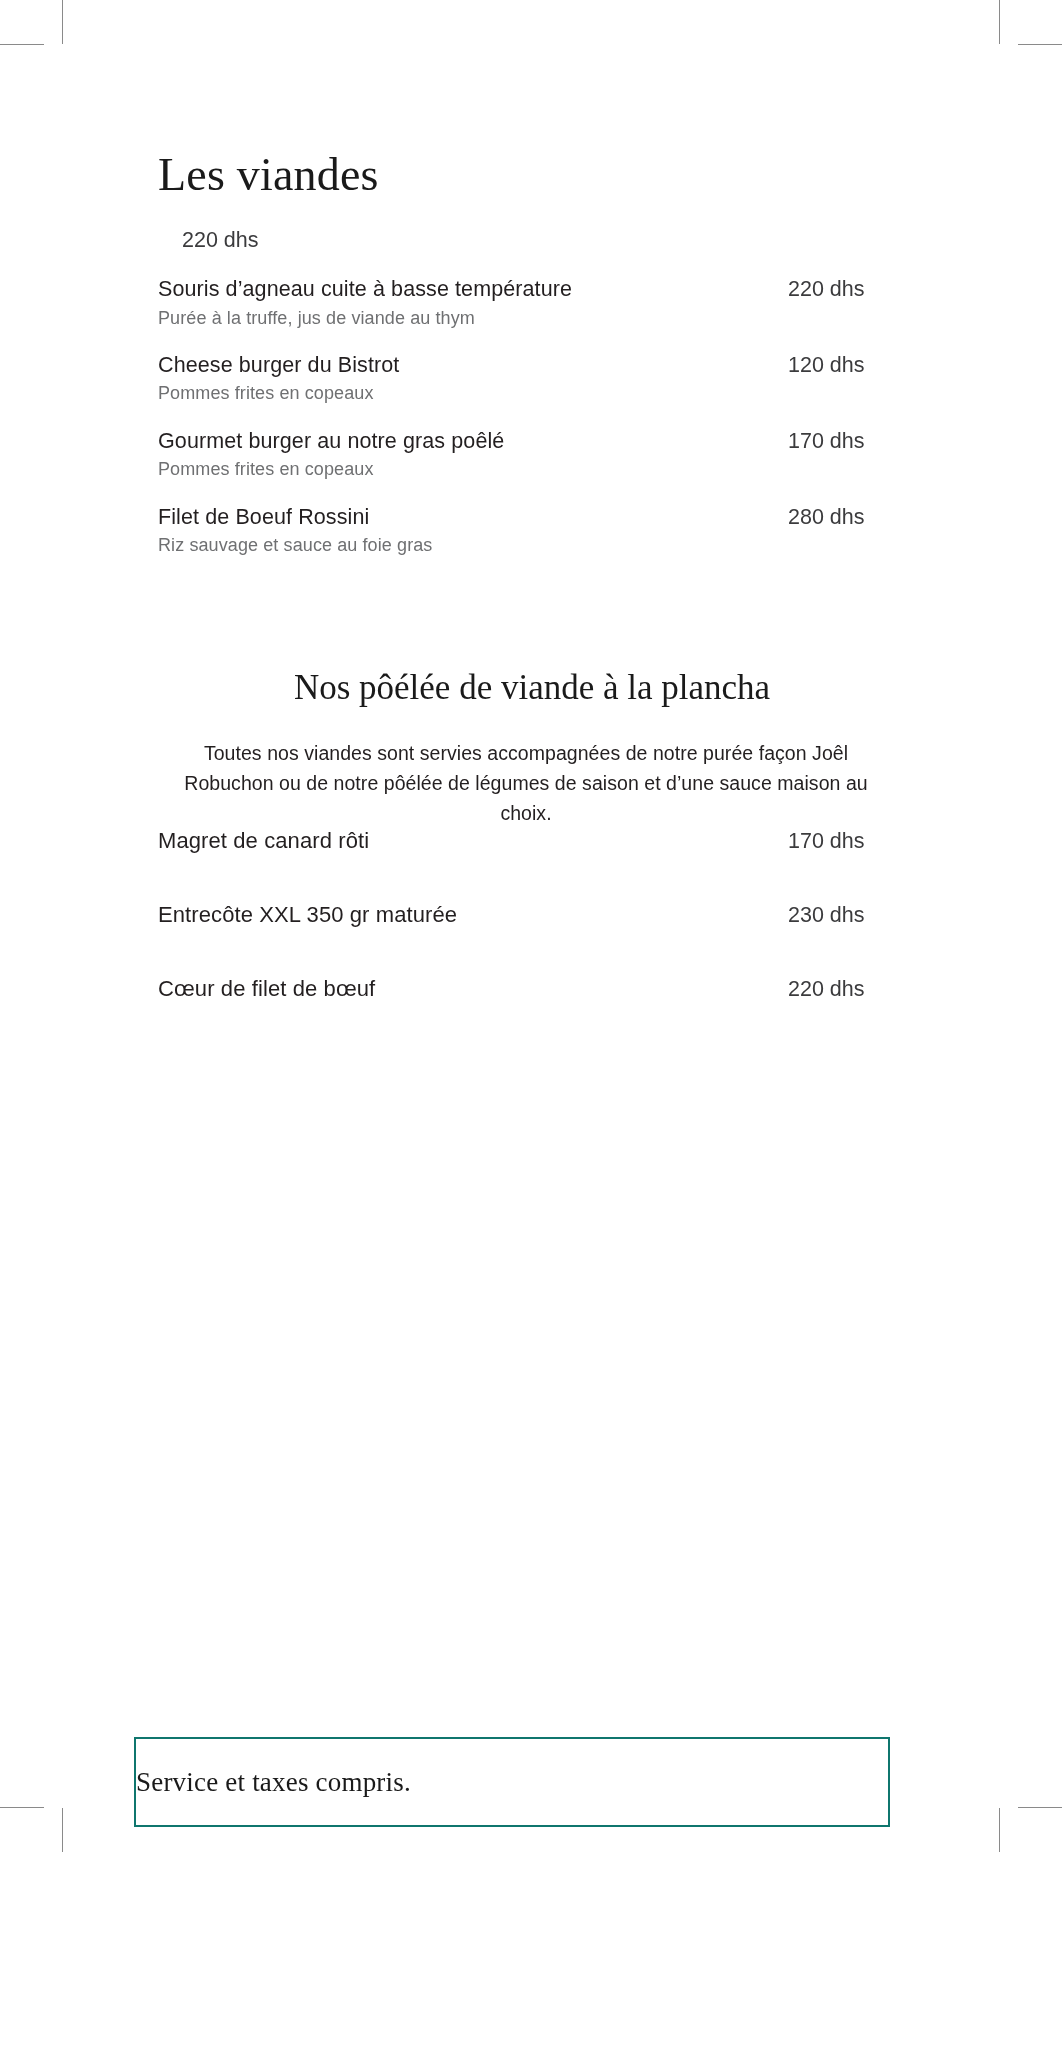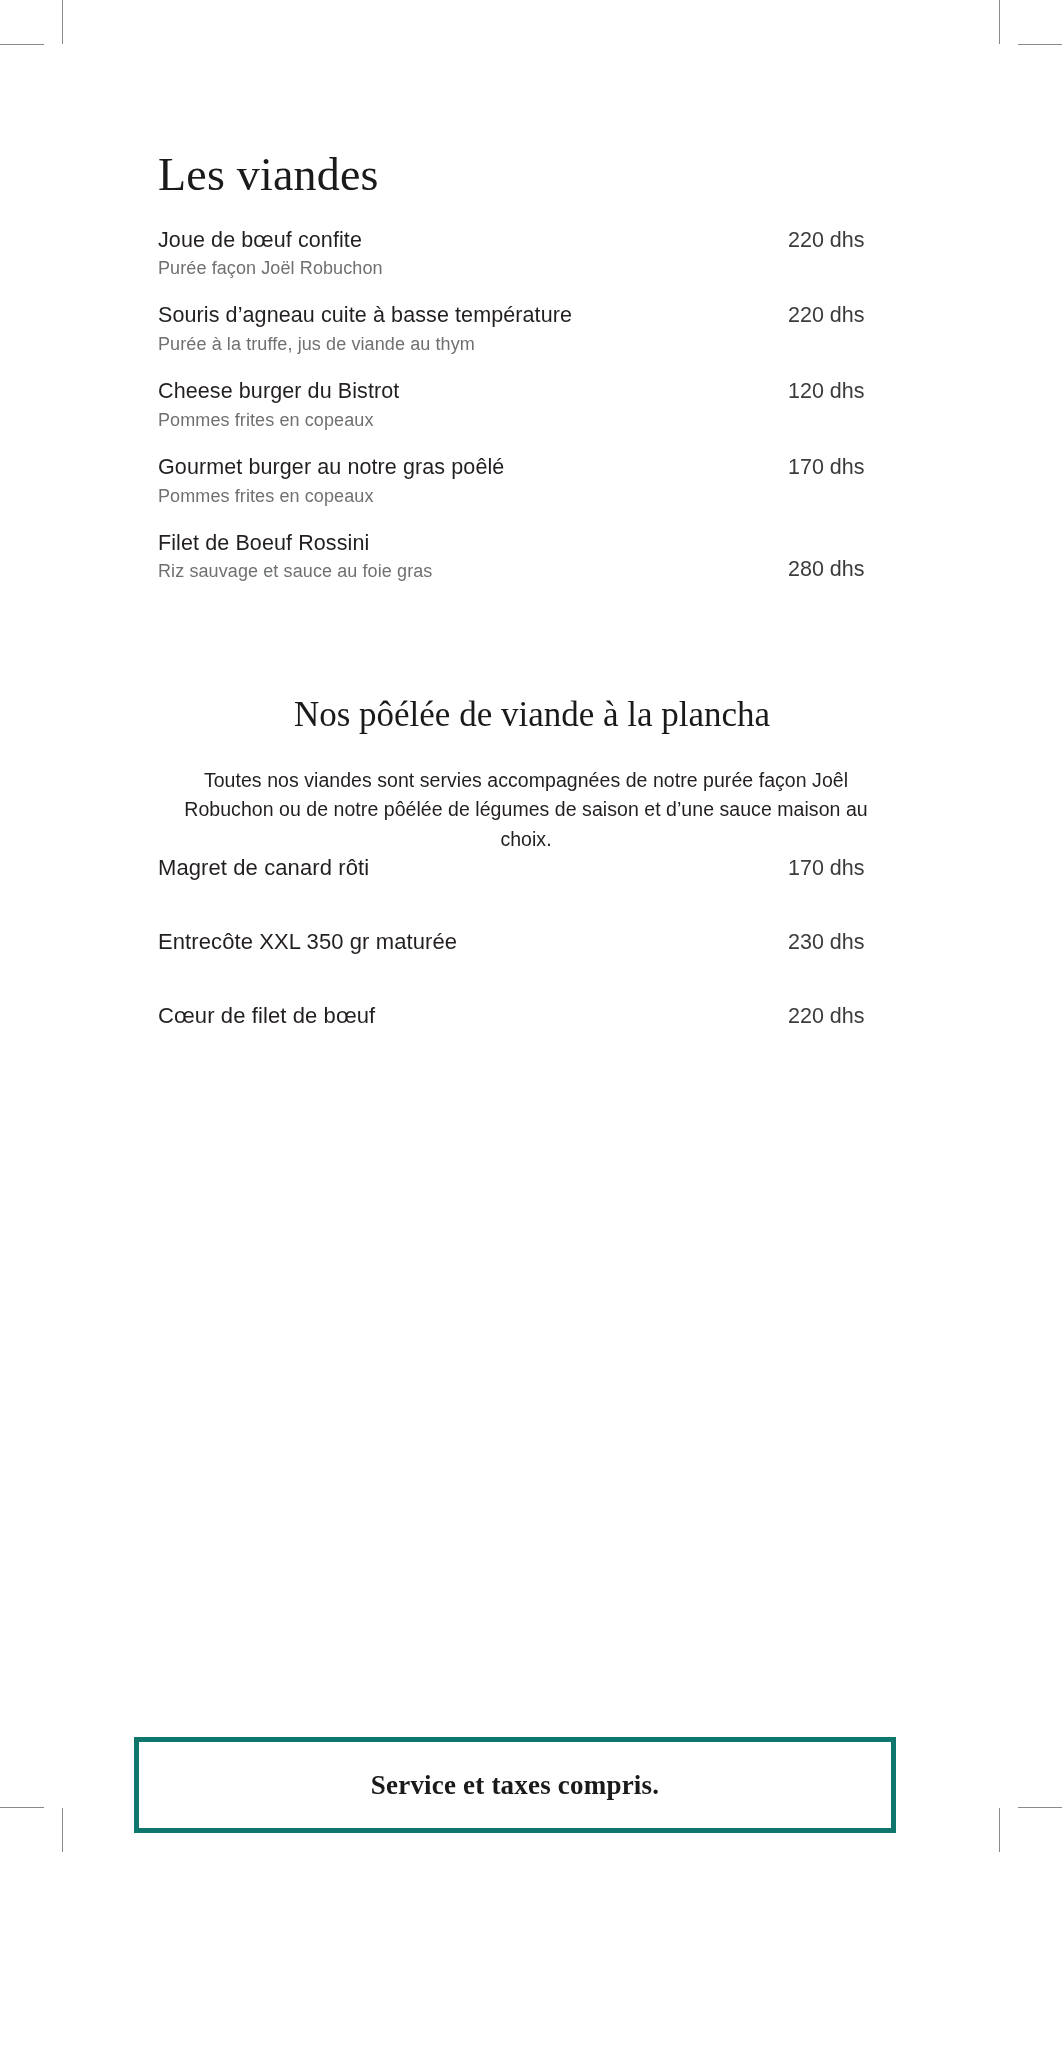--- a/index.html
+++ b/index.html
@@ -73,21 +73,21 @@
   .items {
     margin: 0;
     padding: 0;
   }
   .item {
     display: flex;
     align-items: flex-start;
     justify-content: space-between;
     margin-bottom: 22px;
   }
-  .item:last-child { margin-bottom: 0; align-items: flex-end; }
+  .item:last-child { margin-bottom: 0; }
 
   .item-left {
     flex: 0 1 auto;
     max-width: 620px;
   }
   .item-name {
     font-size: 21.5px;
     font-weight: 400;
     color: #231f20;
     line-height: 1.28;
@@ -147,25 +147,24 @@
     padding-left: 24px;
   }
 
   
   .footer-box {
     position: absolute;
     left: 134px;
     top: 1737px;
     width: 752px;
     height: 86px;
-    border: 5px solid #0f766e;
+    border: 2px solid #0f766e;
     display: flex;
     align-items: center;
-    justify-content: center;
-    font-weight: bold;
+    justify-content: flex-start;
   }
   .footer-text {
     font-family: "Liberation Serif", serif;
     font-size: 27px;
     color: #1a1a1a;
     letter-spacing: 0.2px;
   }
 </style>
 </head>
 <body>
@@ -181,24 +180,20 @@
   <div class="crop h bl-h"></div>
   <div class="crop h br-h"></div>
 
   <div class="content">
 
     <h1 class="section-title">Les viandes</h1>
 
     <div class="items">
 
       <div class="item">
-        <div class="item-left">
-          <div class="item-name">Joue de bœuf confite</div>
-          <div class="item-desc">Purée façon Joël Robuchon</div>
-        </div>
         <div class="item-price">220 dhs</div>
       </div>
 
       <div class="item">
         <div class="item-left">
           <div class="item-name">Souris d’agneau cuite à basse température</div>
           <div class="item-desc">Purée à la truffe, jus de viande au thym</div>
         </div>
         <div class="item-price">220 dhs</div>
       </div>

